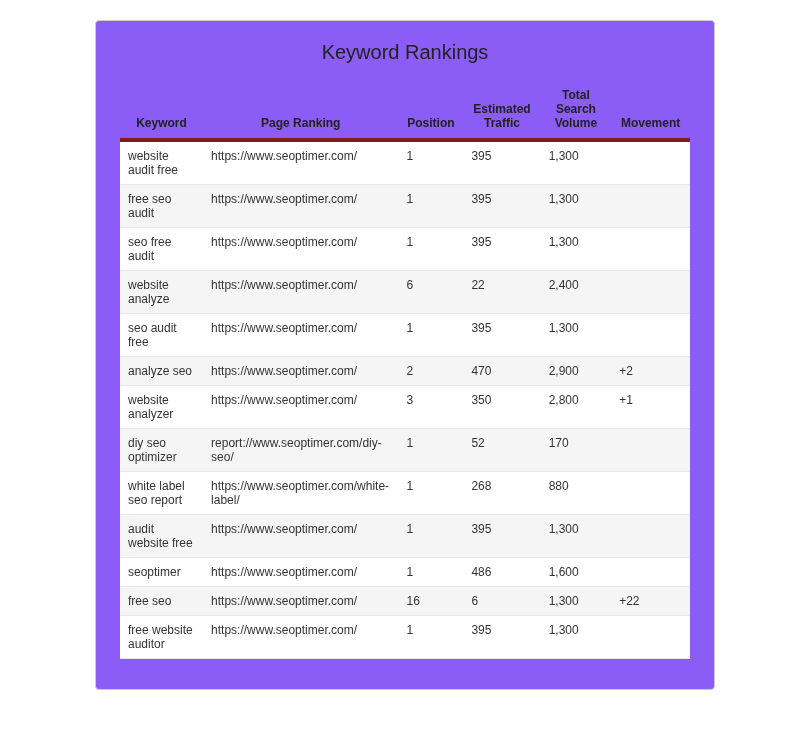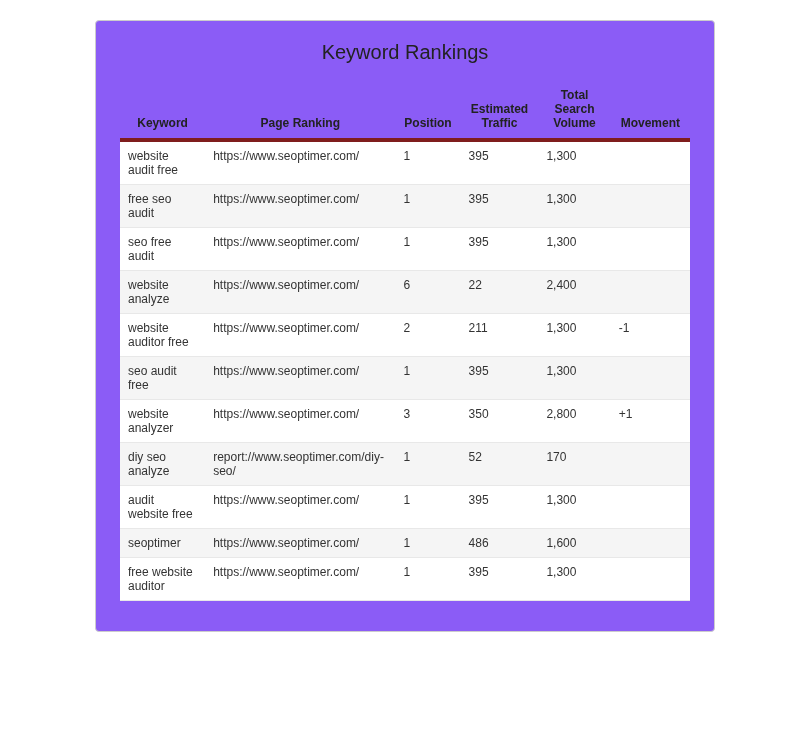--- a/index.html
+++ b/index.html
@@ -106,68 +106,84 @@
         </tr>
         <tr>
           <td class="col-keyword">website analyze</td>
           <td class="col-page">https://www.seoptimer.com/</td>
           <td class="col-position">6</td>
           <td class="col-traffic">22</td>
           <td class="col-volume">2,400</td>
           <td class="col-movement"></td>
         </tr>
         <tr>
-          <td class="col-keyword">website auditor free</td>
-          <td class="col-page">https://www.seoptimer.com/</td>
-          <td class="col-position">2</td>
-          <td class="col-traffic">211</td>
-          <td class="col-volume">1,300</td>
-          <td class="col-movement">-1</td>
-        </tr>
-        <tr>
           <td class="col-keyword">seo audit free</td>
           <td class="col-page">https://www.seoptimer.com/</td>
           <td class="col-position">1</td>
           <td class="col-traffic">395</td>
           <td class="col-volume">1,300</td>
           <td class="col-movement"></td>
+        </tr>
+        <tr>
+          <td class="col-keyword">analyze seo</td>
+          <td class="col-page">https://www.seoptimer.com/</td>
+          <td class="col-position">2</td>
+          <td class="col-traffic">470</td>
+          <td class="col-volume">2,900</td>
+          <td class="col-movement">+2</td>
         </tr>
         <tr>
           <td class="col-keyword">website analyzer</td>
           <td class="col-page">https://www.seoptimer.com/</td>
           <td class="col-position">3</td>
           <td class="col-traffic">350</td>
           <td class="col-volume">2,800</td>
           <td class="col-movement">+1</td>
         </tr>
         <tr>
-          <td class="col-keyword">diy seo analyze</td>
+          <td class="col-keyword">diy seo optimizer</td>
           <td class="col-page">report://www.seoptimer.com/diy-seo/</td>
           <td class="col-position">1</td>
           <td class="col-traffic">52</td>
           <td class="col-volume">170</td>
+          <td class="col-movement"></td>
+        </tr>
+        <tr>
+          <td class="col-keyword">white label seo report</td>
+          <td class="col-page">https://www.seoptimer.com/white-label/</td>
+          <td class="col-position">1</td>
+          <td class="col-traffic">268</td>
+          <td class="col-volume">880</td>
           <td class="col-movement"></td>
         </tr>
         <tr>
           <td class="col-keyword">audit website free</td>
           <td class="col-page">https://www.seoptimer.com/</td>
           <td class="col-position">1</td>
           <td class="col-traffic">395</td>
           <td class="col-volume">1,300</td>
           <td class="col-movement"></td>
         </tr>
         <tr>
           <td class="col-keyword">seoptimer</td>
           <td class="col-page">https://www.seoptimer.com/</td>
           <td class="col-position">1</td>
           <td class="col-traffic">486</td>
           <td class="col-volume">1,600</td>
           <td class="col-movement"></td>
         </tr>
         <tr>
+          <td class="col-keyword">free seo</td>
+          <td class="col-page">https://www.seoptimer.com/</td>
+          <td class="col-position">16</td>
+          <td class="col-traffic">6</td>
+          <td class="col-volume">1,300</td>
+          <td class="col-movement">+22</td>
+        </tr>
+        <tr>
           <td class="col-keyword">free website auditor</td>
           <td class="col-page">https://www.seoptimer.com/</td>
           <td class="col-position">1</td>
           <td class="col-traffic">395</td>
           <td class="col-volume">1,300</td>
           <td class="col-movement"></td>
         </tr>
       </tbody>
   </table>
 </div>

